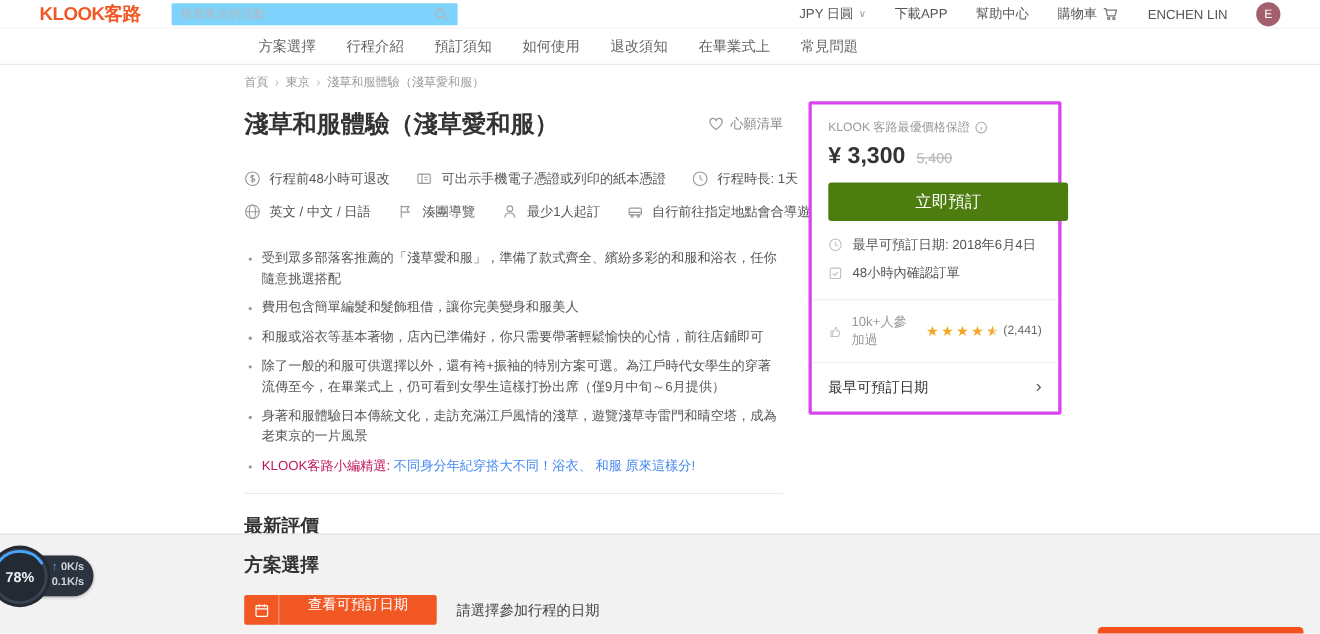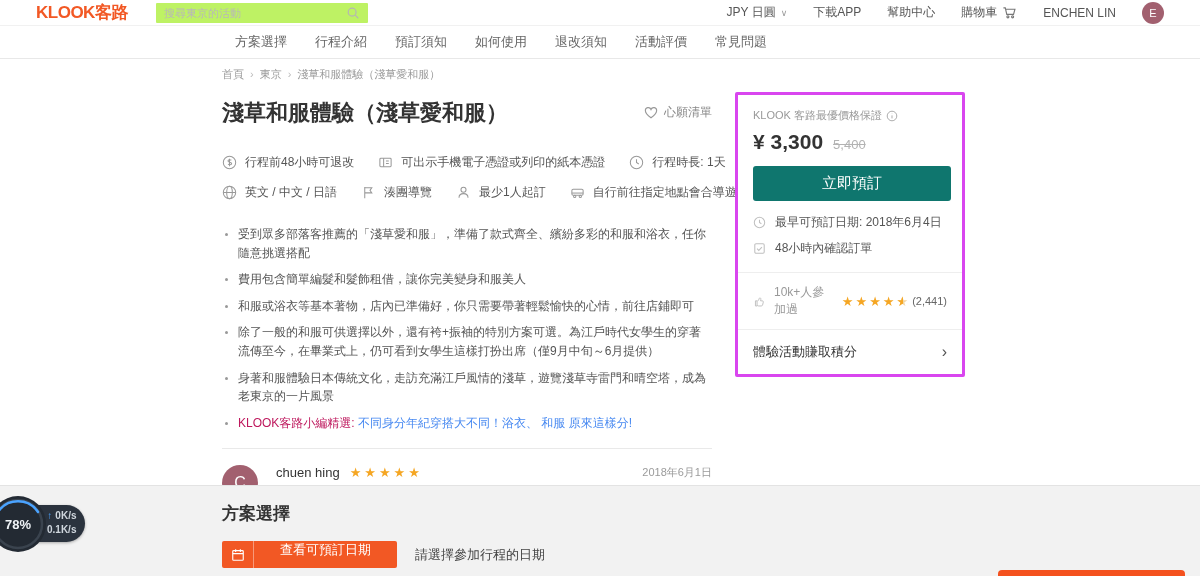--- a/index.html
+++ b/index.html
@@ -2,21 +2,21 @@
 <html><head>
 <meta charset="utf-8">
 <style>
   * { margin:0; padding:0; box-sizing:border-box; }
   html,body { width:1200px; height:576px; overflow:hidden; }
   body { font-family:"Liberation Sans","DejaVu Sans",sans-serif; background:#fff; position:relative; color:#333; }
 
   
   .topbar { height:26px; display:flex; align-items:center; padding:0 36px; border-bottom:1px solid #f1f1f1; }
   .logo { font-size:17px; font-weight:bold; color:#f25824; letter-spacing:-0.5px; white-space:nowrap; }
-  .search-box { margin-left:28px; width:212px; height:20px; background:#bef264; display:flex; align-items:center; padding:0 8px; border-radius:1px; }
+  .search-box { margin-left:28px; width:260px; height:20px; background:#7dd3fc; display:flex; align-items:center; padding:0 8px; border-radius:1px; }
   .search-box input { flex:1; border:none; background:transparent; outline:none; font-size:11px; color:#555; font-family:inherit; }
   .search-box input::placeholder { color:#b8b8b8; }
   .topbar-right { margin-left:auto; display:flex; align-items:center; gap:26px; font-size:12px; color:#555; white-space:nowrap; }
   .tr-item { display:flex; align-items:center; gap:5px; cursor:pointer; }
   .caret { font-size:9px; color:#999; }
   .avatar { width:22px; height:22px; border-radius:50%; background:#a2606f; color:#fff; font-size:11px; display:flex; align-items:center; justify-content:center; }
 
   
   .tabs { height:33px; display:flex; align-items:center; padding-left:235px; gap:28px; font-size:13px; color:#666; border-bottom:1px solid #e8e8e8; background:#fff; }
   .tab { cursor:pointer; white-space:nowrap; }
@@ -55,21 +55,21 @@
   .review-date { margin-left:auto; color:#9b9b9b; font-size:11px; }
   .review-text { margin-top:12px; font-size:12px; color:#555; line-height:1.5; }
 
   
   .card { width:230px; margin-left:23px; border:3px solid #d946ef; border-radius:2px; background:#fff; flex:none; }
   .card-top { padding:13px 15px 0; }
   .guarantee { font-size:11px; color:#999; display:flex; align-items:center; gap:4px; }
   .price-row { margin-top:7px; display:flex; align-items:baseline; }
   .price { font-size:21px; font-weight:bold; color:#333; }
   .orig-price { font-size:13px; color:#b3b3b3; text-decoration:line-through; margin-left:10px; }
-  .book-btn { margin:12px 15px 0; width:198px; height:35px; background:#0f766e; color:#fff; font-size:15px; border:none; border-radius:3px; cursor:pointer; font-family:inherit; }
+  .book-btn { margin:12px 15px 0; width:218px; height:35px; background:#4d7c0f; color:#fff; font-size:15px; border:none; border-radius:3px; cursor:pointer; font-family:inherit; }
   .card-details { padding:13px 15px 6px; border-bottom:1px solid #eee; font-size:12px; color:#555; }
   .cd-row { display:flex; align-items:center; gap:9px; margin-bottom:9px; }
   .card-social { padding:11px 15px; display:flex; align-items:center; gap:8px; border-bottom:1px solid #eee; font-size:12px; color:#999; }
   .mini-stars { margin-left:auto; display:flex; align-items:center; }
   .star { color:#f5a623; font-size:13px; margin-left:2px; }
   .star::before { content:"★"; }
   .star.half { position:relative; color:#f3d7a4; }
   .star.half .fill { position:absolute; left:0; top:0; width:54%; overflow:hidden; color:#f5a623; }
   .star.half .fill::before { content:"★"; }
   .rating-count { color:#666; font-size:11px; margin-left:4px; }
@@ -141,21 +141,21 @@
     <div class="avatar">E</div>
   </div>
 </header>
 
 <nav class="tabs">
   <span class="tab">方案選擇</span>
   <span class="tab">行程介紹</span>
   <span class="tab">預訂須知</span>
   <span class="tab">如何使用</span>
   <span class="tab">退改須知</span>
-  <span class="tab">活動評價</span>
+  <span class="tab">在畢業式上</span>
   <span class="tab">常見問題</span>
 </nav>
 
 <div class="breadcrumb">
   <span class="crumb">首頁</span>
   <span class="crumb">東京</span>
   <span class="crumb">淺草和服體驗（淺草愛和服）</span>
 </div>
 
 <div class="content">
@@ -252,20 +252,21 @@
       <li>除了一般的和服可供選擇以外，還有袴+振袖的特別方案可選。為江戶時代女學生的穿著流傳至今，在畢業式上，仍可看到女學生這樣打扮出席（僅9月中旬～6月提供）</li>
       <li>身著和服體驗日本傳統文化，走訪充滿江戶風情的淺草，遊覽淺草寺雷門和晴空塔，成為老東京的一片風景</li>
       <li>
         <span class="ep-prefix">KLOOK客路小編精選: </span>
         <span class="link">不同身分年紀穿搭大不同！浴衣、 和服 原來這樣分!</span>
       </li>
     </ul>
 
     <div class="divider"></div>
 
+    <div class="reviews-heading">最新評價</div>
 
     <div class="review">
       <div class="avatar-lg">C</div>
       <div class="review-body">
         <div class="review-head">
           <span class="author">chuen hing</span>
           <span class="stars">★★★★★</span>
           <span class="review-date">2018年6月1日</span>
         </div>
         <div class="review-text">和服數量和花款很多，而且距離淺草寺很近，穿好和服之後行去淺草寺拍照非常方便。</div>
@@ -323,21 +324,21 @@
           <span class="star"></span>
           <span class="star"></span>
           <span class="star"></span>
           <span class="star half">
             <span class="fill"></span>
           </span>
         <span class="rating-count">(2,441)</span>
       </span>
     </div>
     <div class="card-earn">
-      <span>體驗活動賺取積分</span>
+      <span>最早可預訂日期</span>
       <span class="chev"></span>
     </div>
   </aside>
 </div>
 
 <div class="plan-section">
   <div class="plan-heading">方案選擇</div>
   <div class="plan-row">
     <button class="dates-btn">
       <span class="cal-seg">

